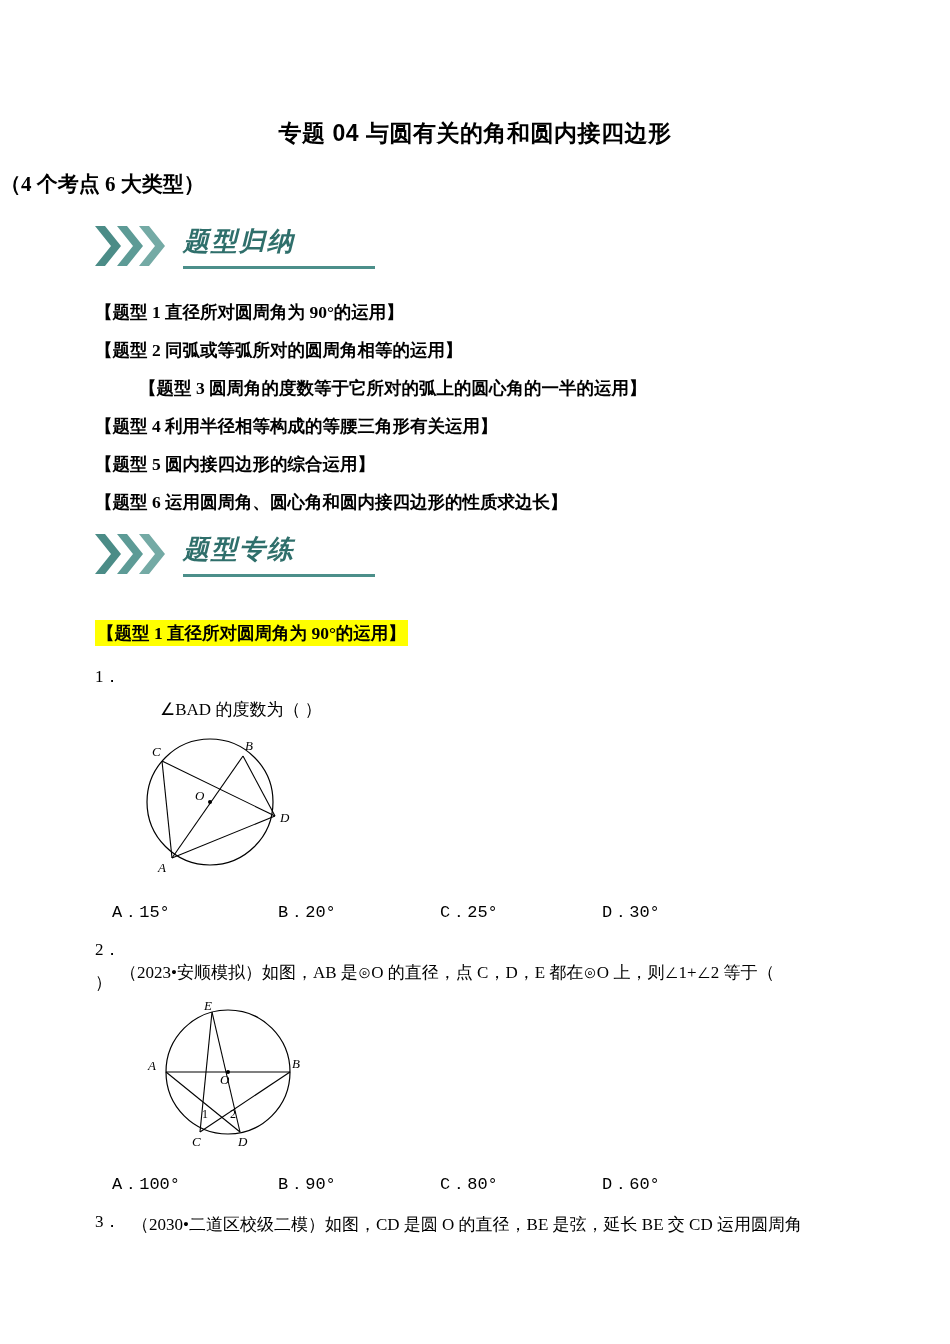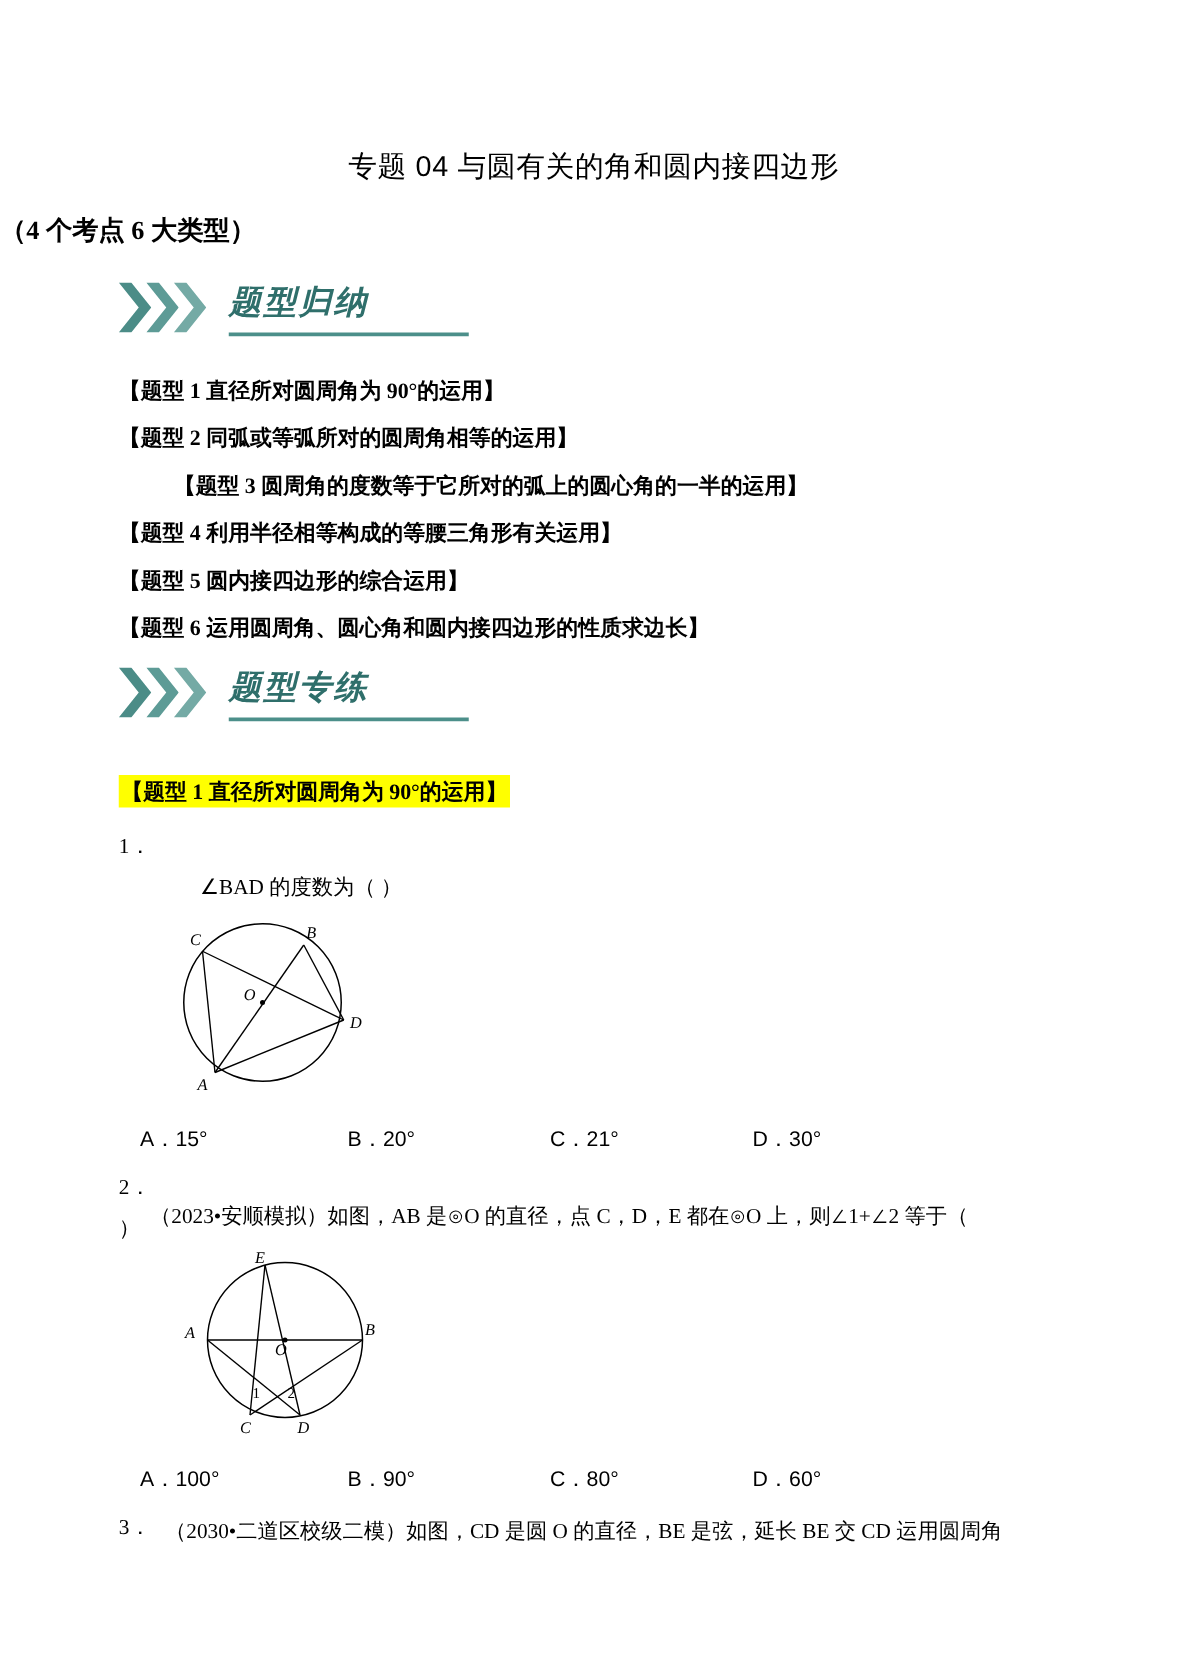--- a/index.html
+++ b/index.html
@@ -20,21 +20,21 @@
     left: 0; top: 0;
     width: 950px;
     height: 1344px;
   }
   .title-main {
     position: absolute;
     left: 0; top: 118px;
     width: 950px;
     text-align: center;
     font-size: 23px;
-    font-weight: normal;
+    font-weight: bold;
     font-family: "Liberation Sans", sans-serif;
     letter-spacing: 0.5px;
   }
   .title-sub {
     position: absolute;
     left: 0; top: 170px;
     width: 950px;
     text-align: left;
     font-size: 21px;
     font-weight: bold;
@@ -100,21 +100,21 @@
   }
   .q-text {
     position: absolute;
     font-size: 17px;
     line-height: 30px;
     font-family: "Liberation Serif", serif;
   }
   .opts {
     position: absolute;
     font-size: 17px;
-    font-family: Liberation Sans, sans-serif;
+    font-family: Liberation Mono, monospace;
   }
   .opt {
     position: absolute;
     white-space: nowrap;
   }
   .fig {
     position: absolute;
   }
   .fig svg { display: block; }
 </style>
@@ -196,21 +196,21 @@
       <text x="145" y="20" font-size="13" font-style="italic" font-family="Liberation Serif, serif">B</text>
       <text x="95" y="70" font-size="13" font-style="italic" font-family="Liberation Serif, serif">O</text>
       <text x="180" y="92" font-size="13" font-style="italic" font-family="Liberation Serif, serif">D</text>
       <text x="58" y="142" font-size="13" font-style="italic" font-family="Liberation Serif, serif">A</text>
     </svg>
   </div>
 
   <div class="opts" style="left:0; top:900px; width:950px; height:24px;">
     <span class="opt" style="left:112px;">A．15°</span>
     <span class="opt" style="left:278px;">B．20°</span>
-    <span class="opt" style="left:440px;">C．21°</span>
+    <span class="opt" style="left:440px;">C．25°</span>
     <span class="opt" style="left:602px;">D．30°</span>
   </div>
 
   <div class="q-num" style="top:938px;">2．</div>
   <div class="q-text" style="left:120px; top:938px; width:800px;margin-top:20px;">
     <span>（2023•安顺模拟）</span><span>如图，AB 是⊙O 的直径，点 C，D，E 都在⊙O 上，则∠1+∠2 等于（</span>
   </div>
   <div class="q-text" style="left:95px; top:968px; width:800px;">）</div>
 
   <div class="fig" style="left:100px; top:1000px;">

